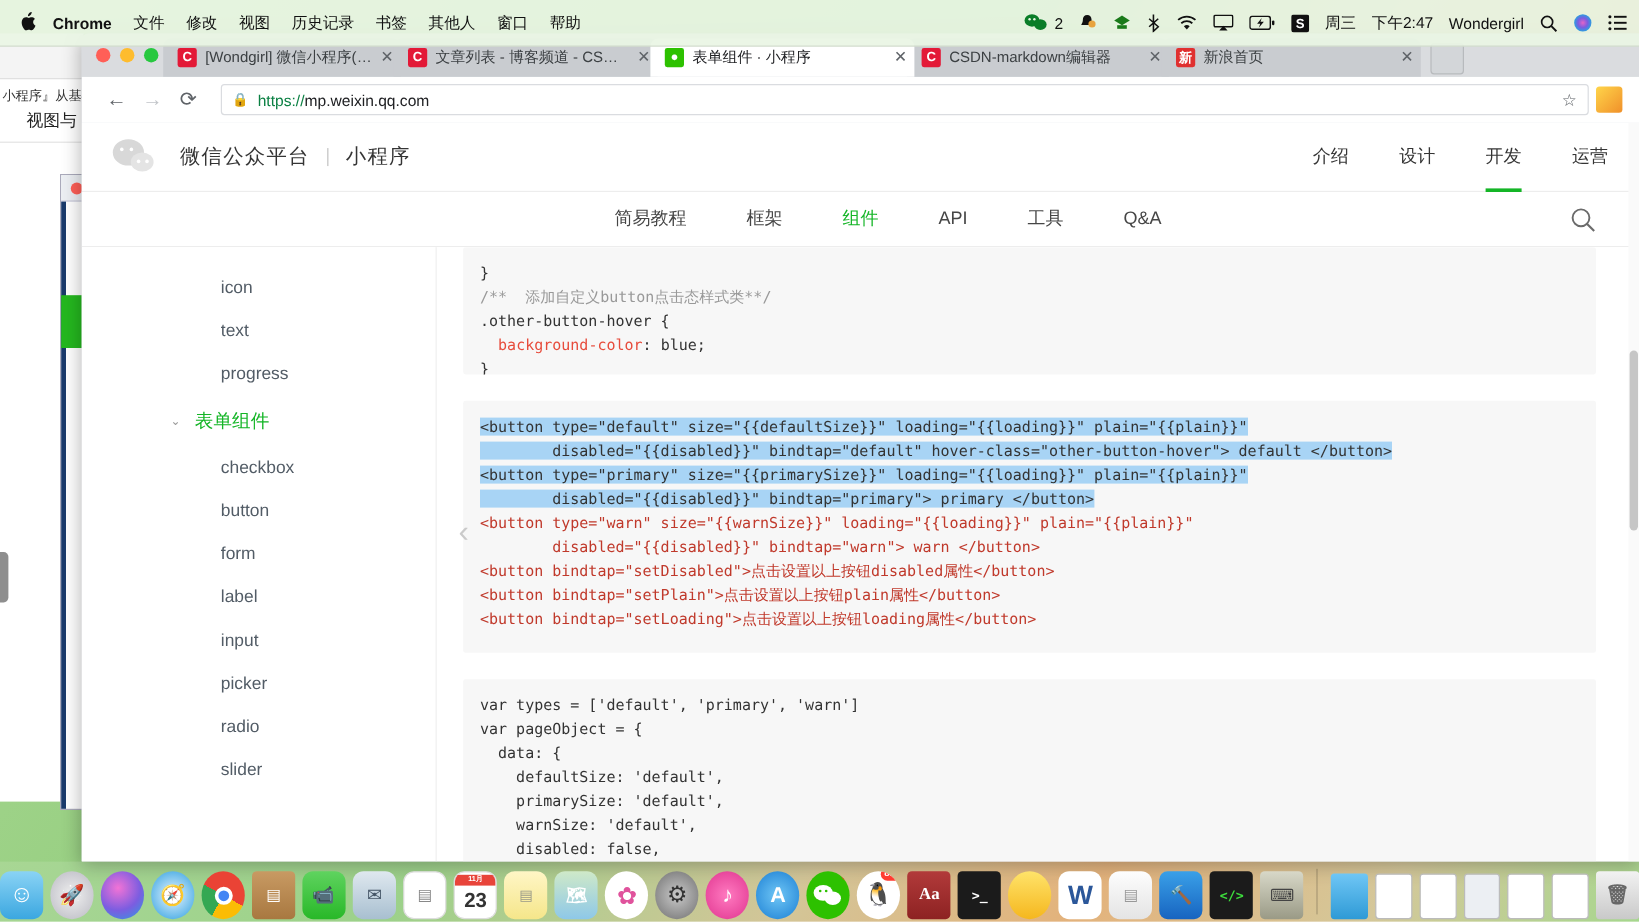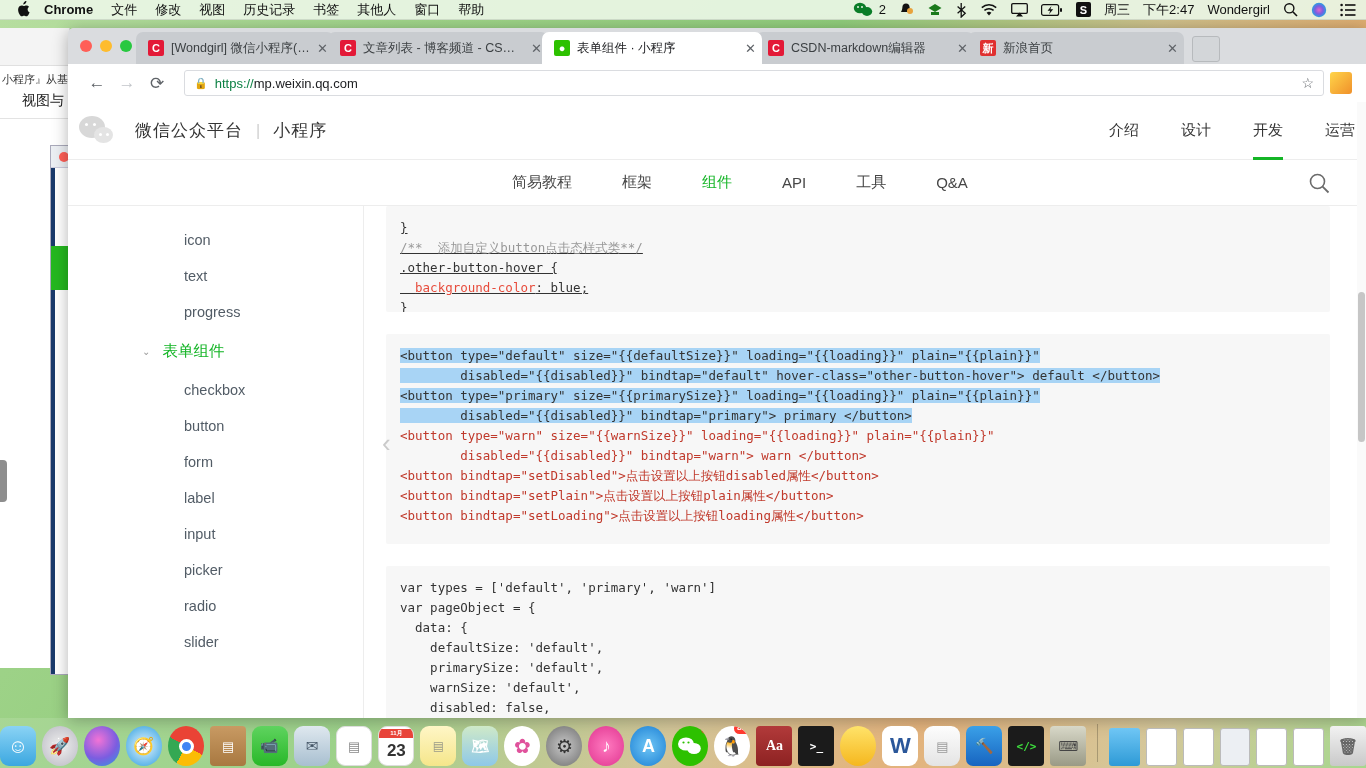--- a/index.html
+++ b/index.html
@@ -17,21 +17,21 @@
   .bg-doc .bd-l2{position:absolute;top:64px;left:22px;font-size:14px;color:#222;white-space:nowrap;}
   .bg-doc .bd-sep{position:absolute;top:90px;left:0;width:70px;height:1px;background:#e3e3e3;}
   .bg-win2{position:absolute;left:50px;top:145px;width:30px;height:530px;background:#fff;border:1px solid #aab;}
   .bg-win2 .w2bar{height:22px;background:#eceff3;border-bottom:1px solid #ccd;}
   .bg-win2 .w2dot{position:absolute;left:8px;top:6px;width:10px;height:10px;border-radius:50%;background:#ff5f57;}
   .bg-win2 .w2green{position:absolute;left:0;top:100px;width:30px;height:44px;background:#25b81f;}
   .bg-win2 .w2blue{position:absolute;left:0;top:22px;bottom:0;width:4px;background:#1a3a6b;}
   .left-tab{position:absolute;left:0;top:460px;width:7px;height:42px;background:#8e8e8e;border-radius:0 4px 4px 0;}
 
   
-  .menubar{position:absolute;top:0;left:0;width:1366px;height:20px;
+  .menubar{position:absolute;top:0;left:0;width:1366px;height:39px;
     background:rgba(233,245,228,.93);display:flex;align-items:center;
     font-size:13px;color:#111;border-bottom:1px solid rgba(0,0,0,.10);z-index:40;}
   .menubar .apple{margin:0 14px 0 16px;font-size:15px;line-height:1;}
   .menubar .mi{margin-right:18px;white-space:nowrap;}
   .menubar .mi.bold{font-weight:bold;}
   .menubar .spacer{flex:1;}
   .menubar .ri{margin-left:13px;display:flex;align-items:center;white-space:nowrap;}
 
   
   .chrome{position:absolute;left:68px;top:28px;width:1298px;height:690px;background:#dee1e6;
@@ -65,21 +65,21 @@
     display:flex;align-items:center;padding:0 9px;font-size:13px;color:#9aa0a6;}
   .lock{color:#0b8043;margin-right:7px;font-size:11px;}
   .url-dom{color:#202124;}
   .star{margin-left:8px;color:#5f6368;font-size:14px;}
   .ext-ico{width:22px;height:22px;margin-left:6px;border-radius:3px;
     background:linear-gradient(135deg,#ffd54a,#f0902a);}
 
   
   .page{position:absolute;left:0;top:74px;width:1298px;height:616px;background:#fff;overflow:hidden;}
 
-  .wx-header{height:58px;display:flex;align-items:center;padding:0 11px;background:#fff;border-bottom:1px solid #ededed;}
+  .wx-header{height:58px;display:flex;align-items:center;padding:0 26px;background:#fff;border-bottom:1px solid #ededed;}
   .wx-logo{width:38px;height:30px;position:relative;margin-right:18px;}
   .wx-logo .b1,.wx-logo .b2{position:absolute;background:#d8d8d8;border-radius:50%;}
   .wx-logo .b1{width:26px;height:22px;left:0;top:0;}
   .wx-logo .b2{width:19px;height:16px;left:15px;top:11px;background:#e4e4e4;}
   .wx-logo .e{position:absolute;width:3px;height:3px;background:#fff;border-radius:50%;}
   .wx-title{font-size:17px;color:#353535;letter-spacing:1px;}
   .wx-div{color:#cfcfcf;margin:0 13px;}
   .wx-sub{font-size:17px;color:#353535;letter-spacing:1px;}
   .wx-nav{margin-left:auto;display:flex;align-items:center;height:58px;}
   .wx-nav a{font-size:15px;color:#353535;margin-left:42px;height:58px;display:flex;align-items:center;
@@ -96,21 +96,21 @@
   .s-item{height:36px;display:flex;align-items:center;padding-left:116px;font-size:14.5px;color:#525c66;}
   .s-group{height:42px;display:flex;align-items:center;padding-left:74px;font-size:15.5px;color:#14b526;}
   .s-group .caret{margin-right:12px;font-size:10px;color:#9b9b9b;}
 
   .content{flex:1;position:relative;overflow:hidden;background:#fff;padding:0 36px 0 0;}
   .arrow-left{position:absolute;left:18px;top:222px;font-size:26px;color:#cacaca;font-weight:300;}
 
   .codeblock{background:#f7f7f7;border-radius:2px;margin:0 0 0 22px;padding:12px 0 12px 14px;
     font-family:"DejaVu Sans Mono","Liberation Mono",monospace;font-size:12.5px;line-height:20px;
     white-space:pre;overflow:hidden;color:#333;}
-  .cb1{margin-top:0;height:106px;text-decoration:underline;}
+  .cb1{margin-top:0;height:106px;}
   .cb2{margin-top:22px;height:210px;}
   .cb3{margin-top:22px;height:160px;}
   .hl{background:#a8d4f5;}
   .c-com{color:#999;}
   .c-tag{color:#c0392b;}
   .c-prop{color:#e74c3c;}
   .c-txt{color:#333;}
 
   
   .pg-scroll{position:absolute;right:0;top:0;width:9px;height:616px;background:#fafafa;}

